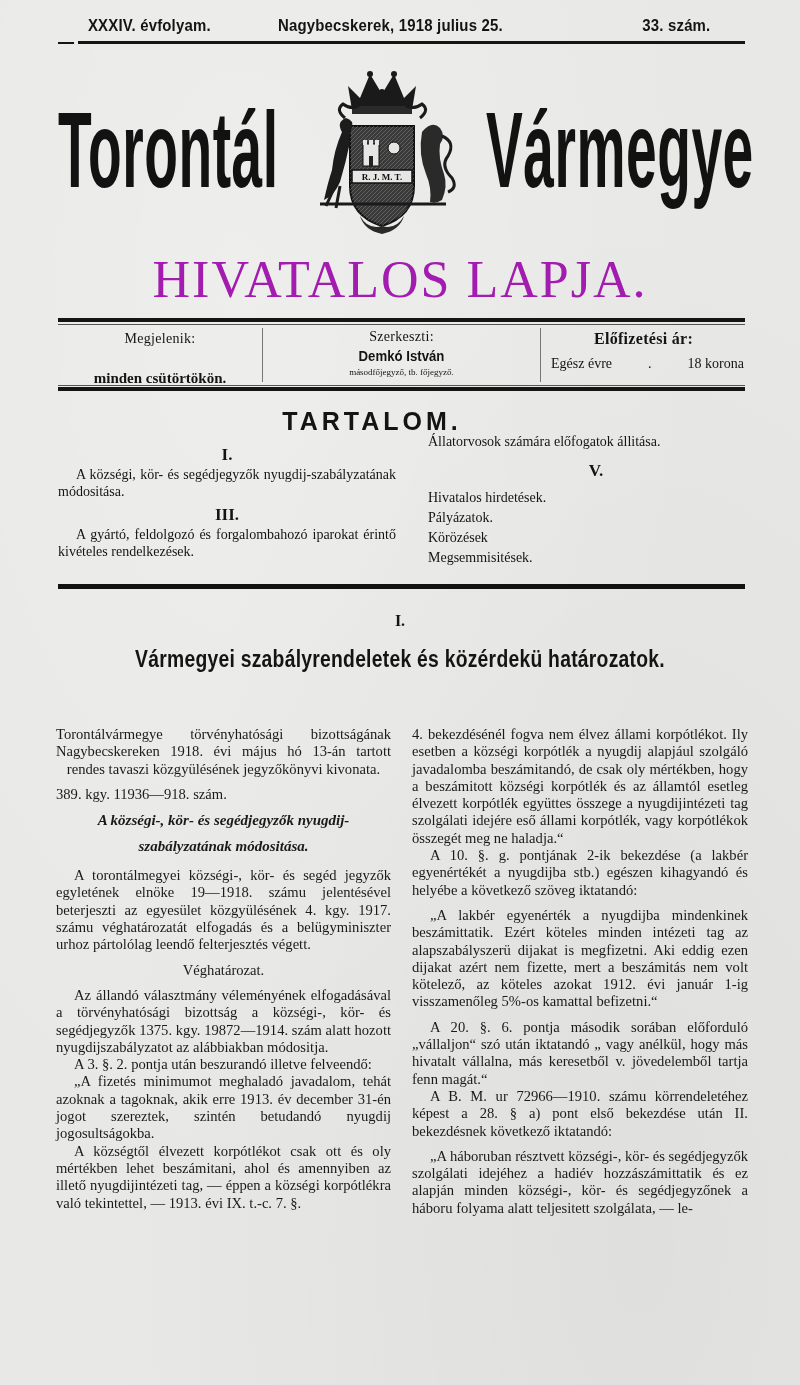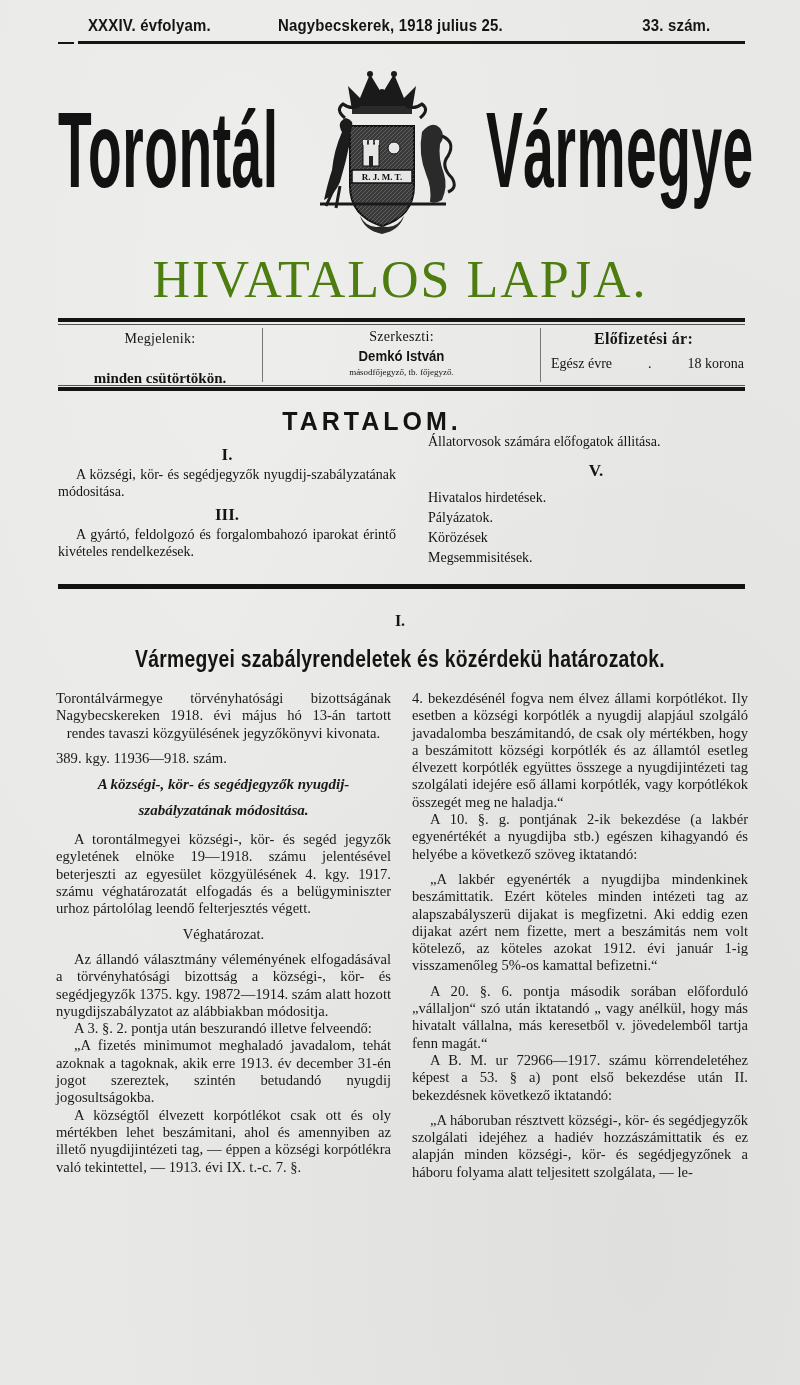--- a/index.html
+++ b/index.html
@@ -59,21 +59,21 @@
     }
 
     .subtitle {
       position: absolute;
       left: 0; top: 252px; width: 800px;
       text-align: center;
       font-family: "Liberation Serif", "DejaVu Serif", serif;
       font-size: 52px;
       line-height: 56px;
       letter-spacing: 2px;
-      color: #4d7c0f;
+      color: #a21caf;
       padding-left: 0;
     }
 
     
     .band-rule { position: absolute; left: 58px; width: 687px; background: #151515; }
     .band-rule.r1 { top: 318px; height: 4px; }
     .band-rule.r1b { top: 324px; height: 1px; background: #555; }
     .band-rule.r2 { top: 385px; height: 1px; background: #555; }
     .band-rule.r2b { top: 387px; height: 4px; }
     .band-vsep { position: absolute; top: 328px; height: 54px; width: 1px; background: #777; }
@@ -146,21 +146,21 @@
       position: absolute; left: 0; top: 645px; width: 800px; text-align: center;
       font-family: "Liberation Sans", "DejaVu Sans", sans-serif;
       font-weight: bold; font-size: 23px; line-height: 28px;
       transform: scaleX(0.84); transform-origin: center top;
       letter-spacing: 0.3px;
     }
 
     
     .col {
       position: absolute;
-      top: 690px;
+      top: 726px;
       font-size: 14.6px;
       line-height: 17.3px;
       color: #1a1a1a;
     }
     .col-left  { left: 56px;  width: 335px; }
     .col-right { left: 412px; width: 336px; }
     .col p {
       text-align: justify;
       hyphens: manual;
     }
@@ -292,15 +292,15 @@
   <p class="ind">A 3. §. 2. pontja után beszurandó illetve felveendő:</p>
   <p class="ind">„A fizetés minimumot meghaladó javadalom, tehát azoknak a tagoknak, akik erre 1913. év december 31-én jogot szereztek, szintén betudandó nyugdij jogosultságokba.</p>
   <p class="ind">A községtől élvezett korpótlékot csak ott és oly mértékben lehet beszámitani, ahol és amennyiben az illető nyugdijintézeti tag, — éppen a községi korpótlékra való tekintettel, — 1913. évi IX. t.-c. 7. §.</p>
 </div>
 
 <div class="col col-right">
   <p>4. bekezdésénél fogva nem élvez állami korpótlékot. Ily esetben a községi korpótlék a nyugdij alapjául szolgáló javadalomba beszámitandó, de csak oly mértékben, hogy a beszámitott községi korpótlék és az államtól esetleg élvezett korpótlék együttes összege a nyugdijintézeti tag szolgálati idejére eső állami korpótlék, vagy korpótlékok összegét meg ne haladja.“</p>
   <p class="ind">A 10. §. g. pontjának 2-ik bekezdése (a lakbér egyenértékét a nyugdijba stb.) egészen kihagyandó és helyébe a következő szöveg iktatandó:</p>
   <p class="ind gap">„A lakbér egyenérték a nyugdijba mindenkinek beszámittatik. Ezért köteles minden intézeti tag az alapszabályszerü dijakat is megfizetni. Aki eddig ezen dijakat azért nem fizette, mert a beszámitás nem volt kötelező, az köteles azokat 1912. évi január 1-ig visszamenőleg 5%-os kamattal befizetni.“</p>
   <p class="ind gap">A 20. §. 6. pontja második sorában előforduló „vállaljon“ szó után iktatandó „ vagy anélkül, hogy más hivatalt vállalna, más keresetből v. jövedelemből tartja fenn magát.“</p>
-  <p class="ind">A B. M. ur 72966—1917. számu körrendeletéhez képest a 53. § a) pont első bekezdése után II. bekezdésnek következő iktatandó:</p>
+  <p class="ind">A B. M. ur 72966—1910. számu körrendeletéhez képest a 28. § a) pont első bekezdése után II. bekezdésnek következő iktatandó:</p>
   <p class="ind gap">„A háboruban résztvett községi-, kör- és segédjegyzők szolgálati idejéhez a hadiév hozzászámittatik és ez alapján minden községi-, kör- és segédjegyzőnek a háboru folyama alatt teljesitett szolgálata, — le-</p>
 </div>
 
 </body></html>

